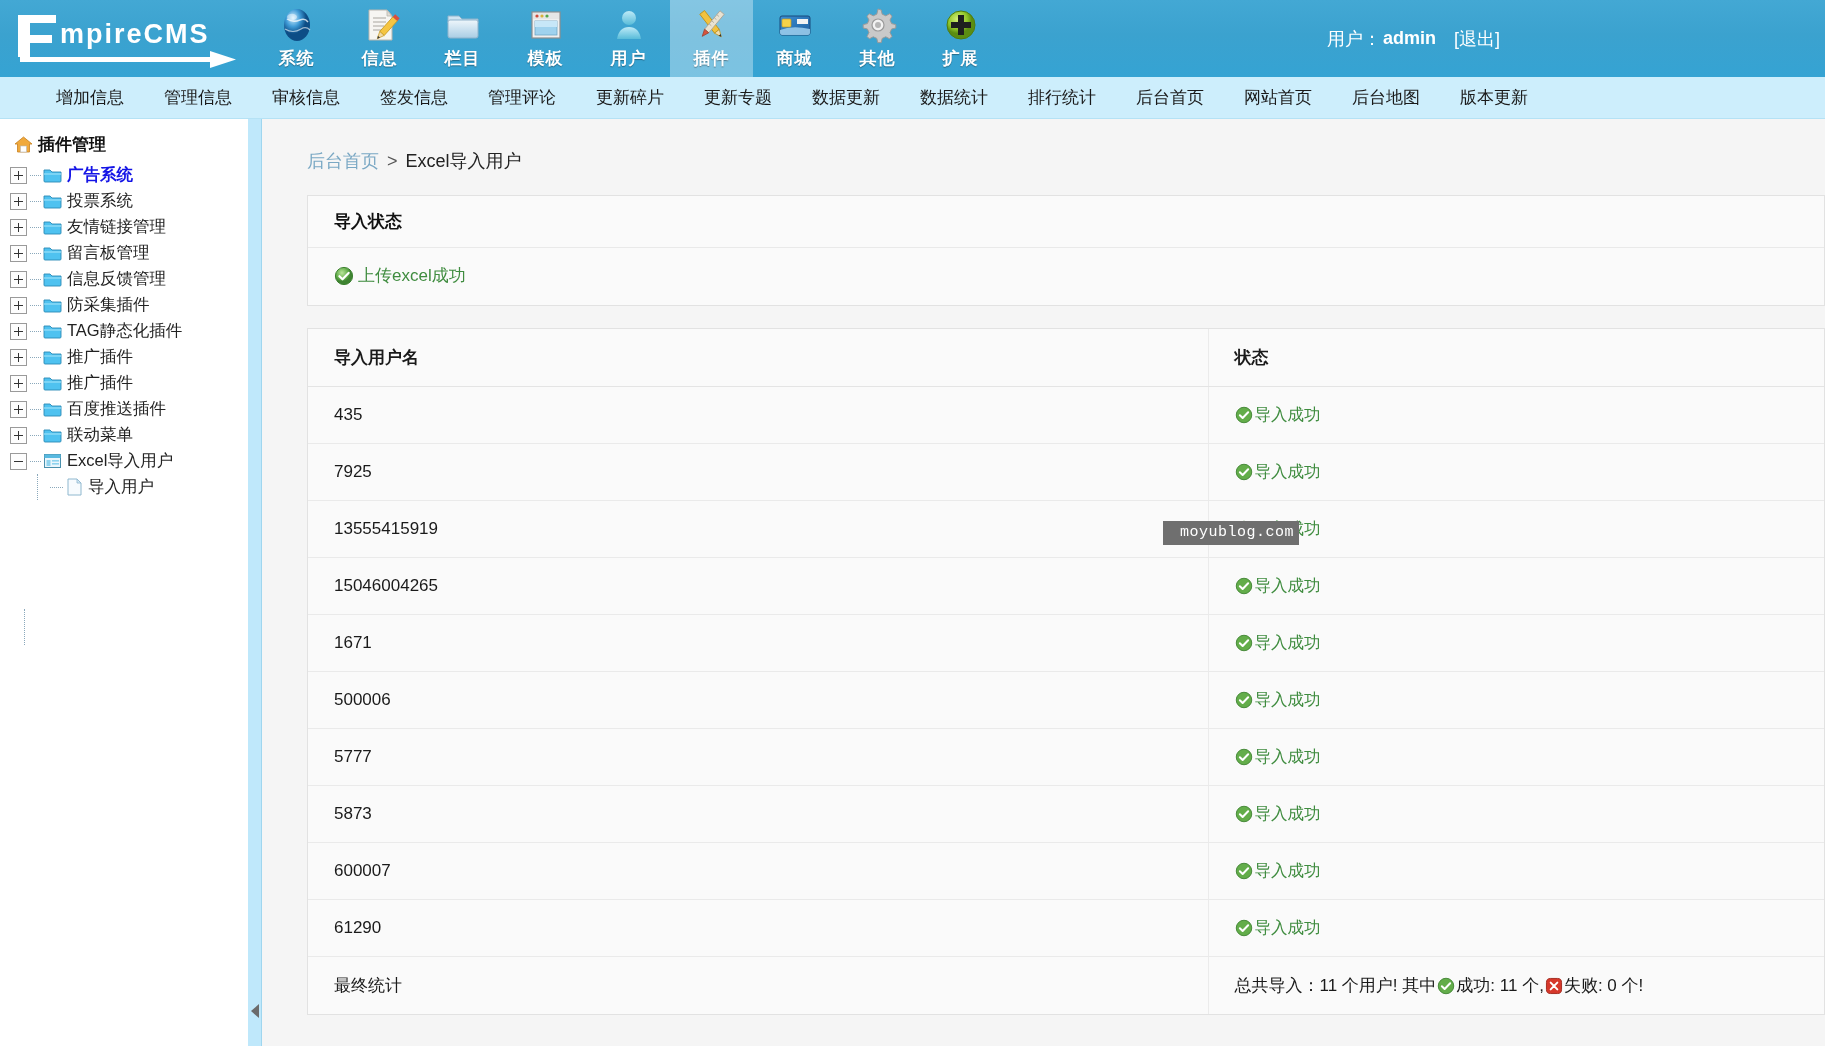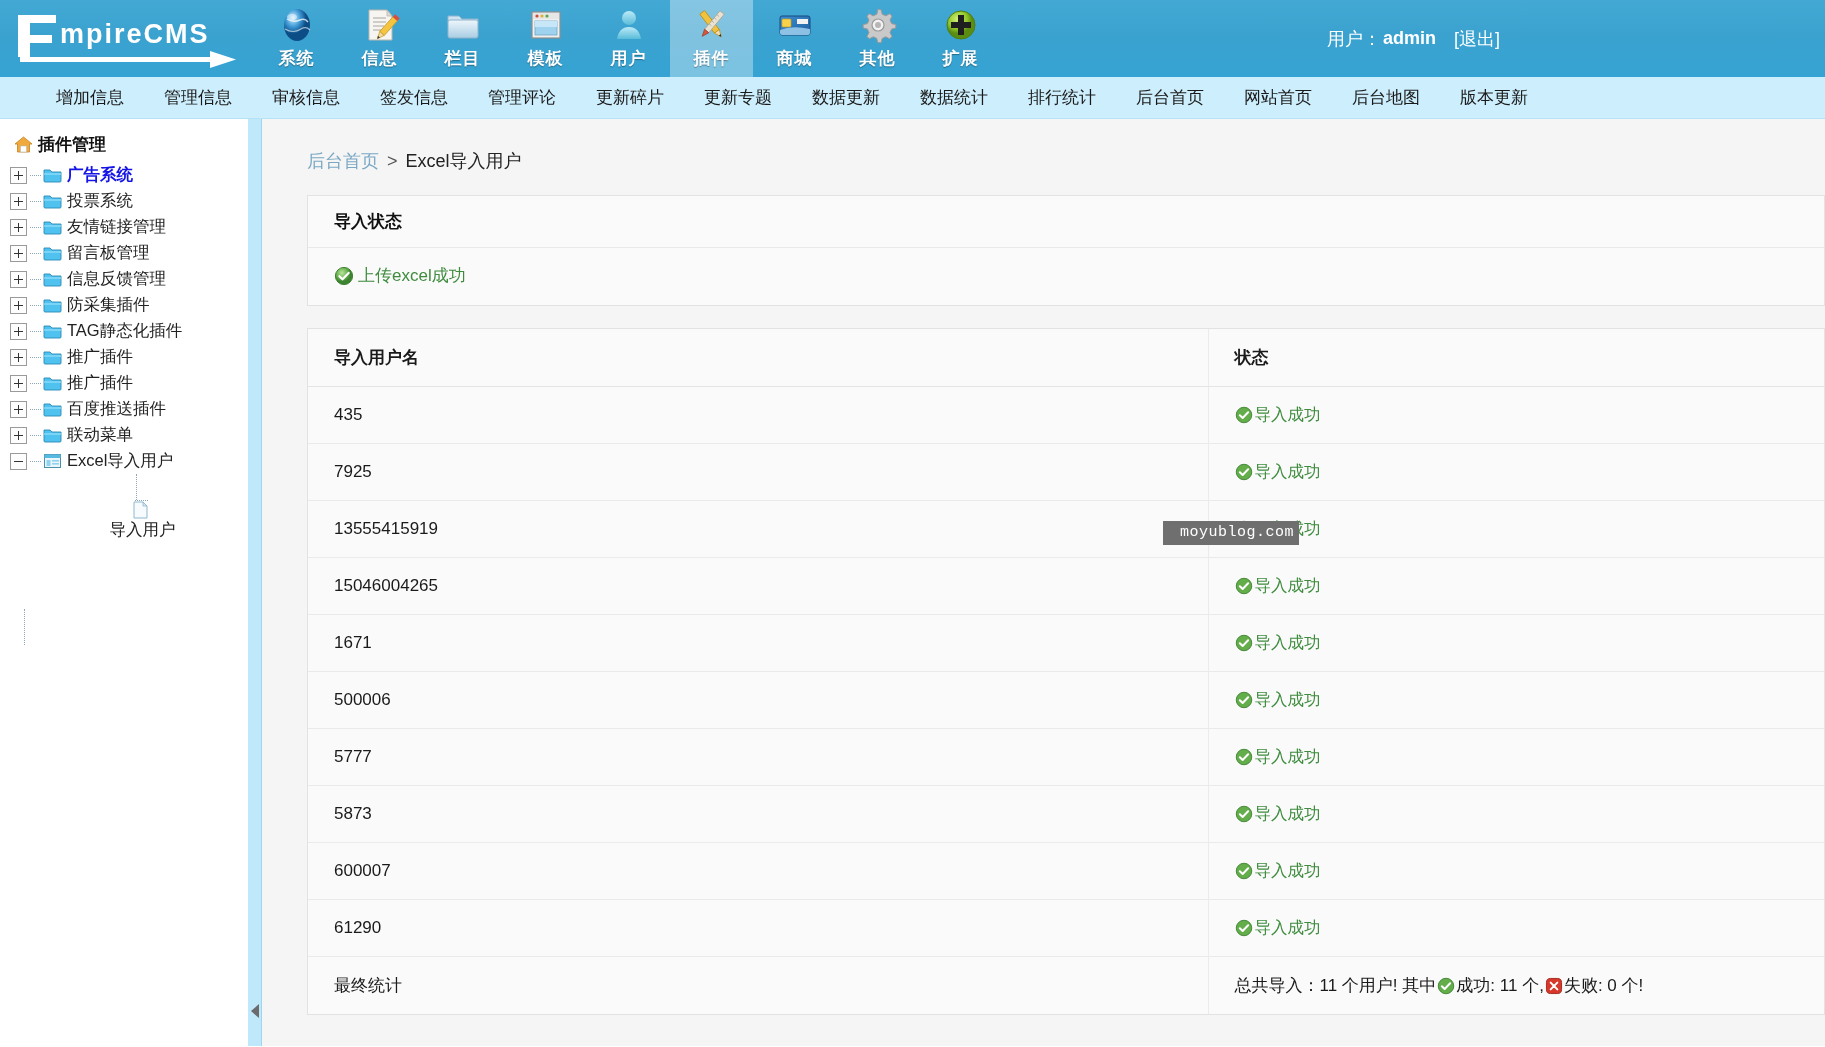--- a/index.html
+++ b/index.html
@@ -132,21 +132,21 @@
     content:""; position:absolute; left:3px; right:3px; top:7px; height:1px; background:#333;
   }
   .tnode .pm.plus::after {
     content:""; position:absolute; top:3px; bottom:3px; left:7px; width:1px; background:#333;
   }
   .tnode .dash {
     width: 11px; height: 1px; border-top: 1px dotted #8aa8bb; flex:none; margin-right: 2px;
   }
   .tnode .fico { margin-right: 5px; display:flex; flex:none; }
   .tnode.highlight .lbl { color: #1414e6; font-weight: bold; }
-  .tnode.child { padding-left: 27px; flex-direction: column; }
+  .tnode.child { padding-left: 27px; }
   .tnode.child .vline {
     width: 1px; height: 26px; border-left: 1px dotted #8aa8bb; margin-right: 12px; flex:none;
   }
   .tnode.child .hdash {
     width: 13px; border-top: 1px dotted #8aa8bb; flex:none; margin-right: 3px;
   }
   #tree-vstem {
     position: absolute;
     left: 24px;
     width: 1px;

